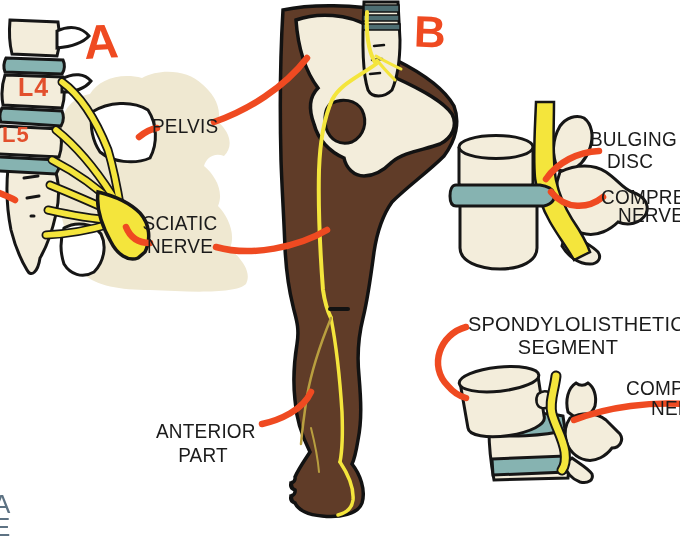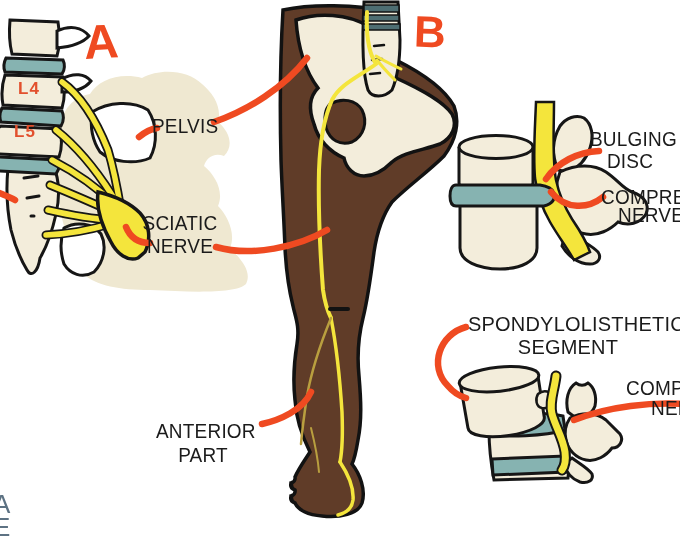--- a/index.html
+++ b/index.html
@@ -171,22 +171,22 @@
     <path d="M599,151 C578,152 558,162 546,179"></path>
     <path d="M603,197 C588,209 566,210 551,192"></path>
     <path d="M466,327 C440,334 428,366 448,386 C453,392 459,396 466,398"></path>
     <path d="M684,404 C652,402 610,406 574,420"></path>
   </g>
 </svg>
 
 <div class="panel-letter" style="left:84px;top:18px;font-size:48px;transform:rotate(-3deg);">A</div>
 <div class="panel-letter" style="left:414px;top:10px;font-size:44px;transform:rotate(2deg);">B</div>
 
-<div class="vlabel" style="left:18px;top:79px;font-size:17px;">L4</div>
-<div class="vlabel" style="left:14px;top:122px;font-size:17px;">L5</div>
+<div class="vlabel" style="left:18px;top:73px;font-size:25px;">L4</div>
+<div class="vlabel" style="left:2px;top:122px;font-size:22px;">L5</div>
 
 <div class="lbl center" style="left:152px;top:115px;width:64px;">PELVIS</div>
 
 <div class="lbl center" style="left:140px;top:212px;width:80px;">SCIATIC</div>
 <div class="lbl center" style="left:140px;top:235px;width:80px;">NERVE</div>
 
 <div class="lbl center" style="left:156px;top:420px;width:94px;">ANTERIOR</div>
 <div class="lbl center" style="left:156px;top:444px;width:94px;">PART</div>
 
 <div class="lbl center" style="left:590px;top:128px;width:80px;">BULGING</div>

